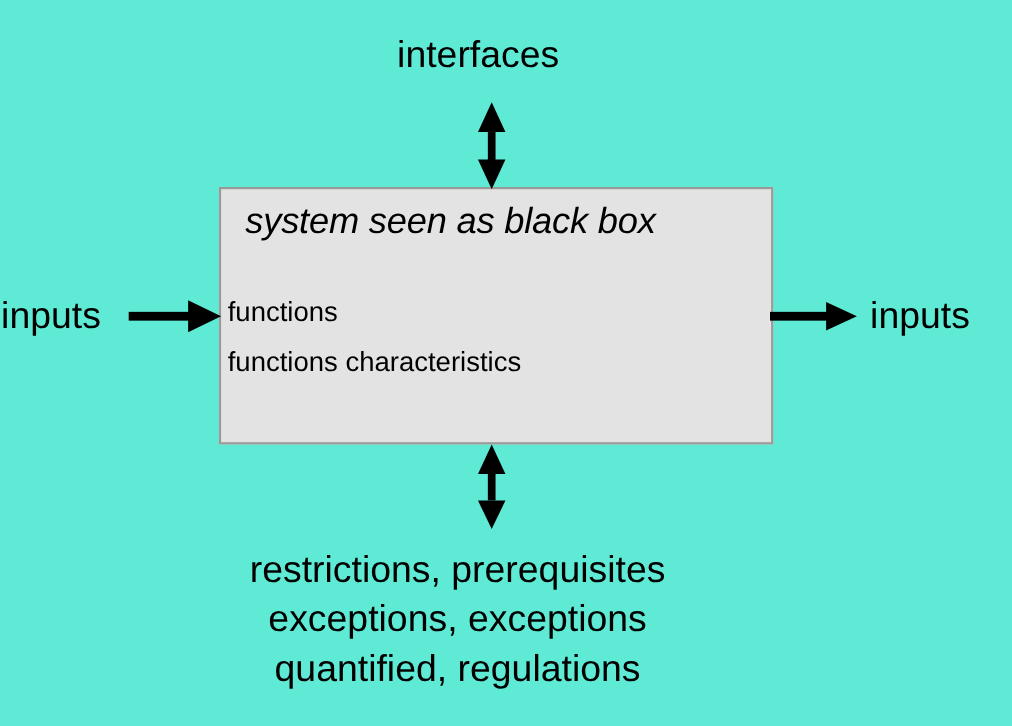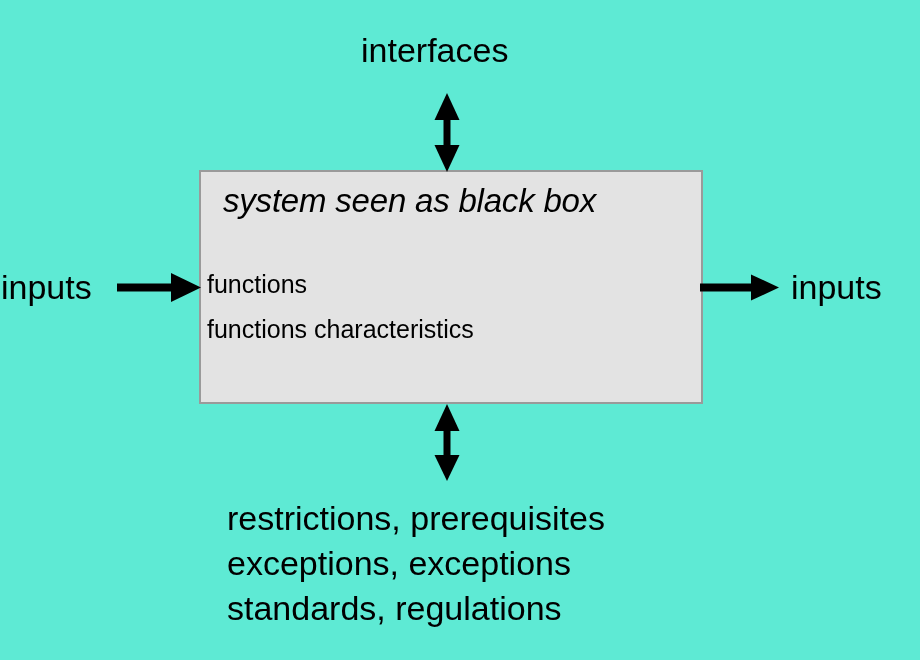--- a/index.html
+++ b/index.html
@@ -56,21 +56,21 @@
   .label {
     position: absolute;
     font-size: 34px;
     color: #000000;
     white-space: nowrap;
     line-height: 45px;
   }
   .label-interfaces { left: 361px; top: 28px; }
   .label-inputs     { left: 1px;   top: 265px; }
   .label-outputs    { left: 791px; top: 265px; }
-  .label-bottom     { left: 227px; top: 496px; font-size: 34px; line-height: 45px; }
+  .label-bottom     { left: 227px; top: 496px; font-size: 34px; line-height: 45px; text-align: center; }
 
   
   .arrow-layer {
     position: absolute;
     left: 0;
     top: 0;
     width: 920px;
     height: 660px;
     pointer-events: none;
   }
@@ -82,21 +82,21 @@
 
   <div class="label label-interfaces">interfaces</div>
 
   <div class="label label-inputs">inputs</div>
 
   <div class="label label-outputs">inputs</div>
 
   <div class="label label-bottom">
     <div>restrictions, prerequisites</div>
     <div>exceptions, exceptions</div>
-    <div>standards, regulations</div>
+    <div>quantified, regulations</div>
   </div>
 
   <div class="blackbox">
     <div class="bb-title">system seen as black box</div>
     <div class="bb-lines">
       <div>functions</div>
       <div>functions characteristics</div>
     </div>
   </div>
 

